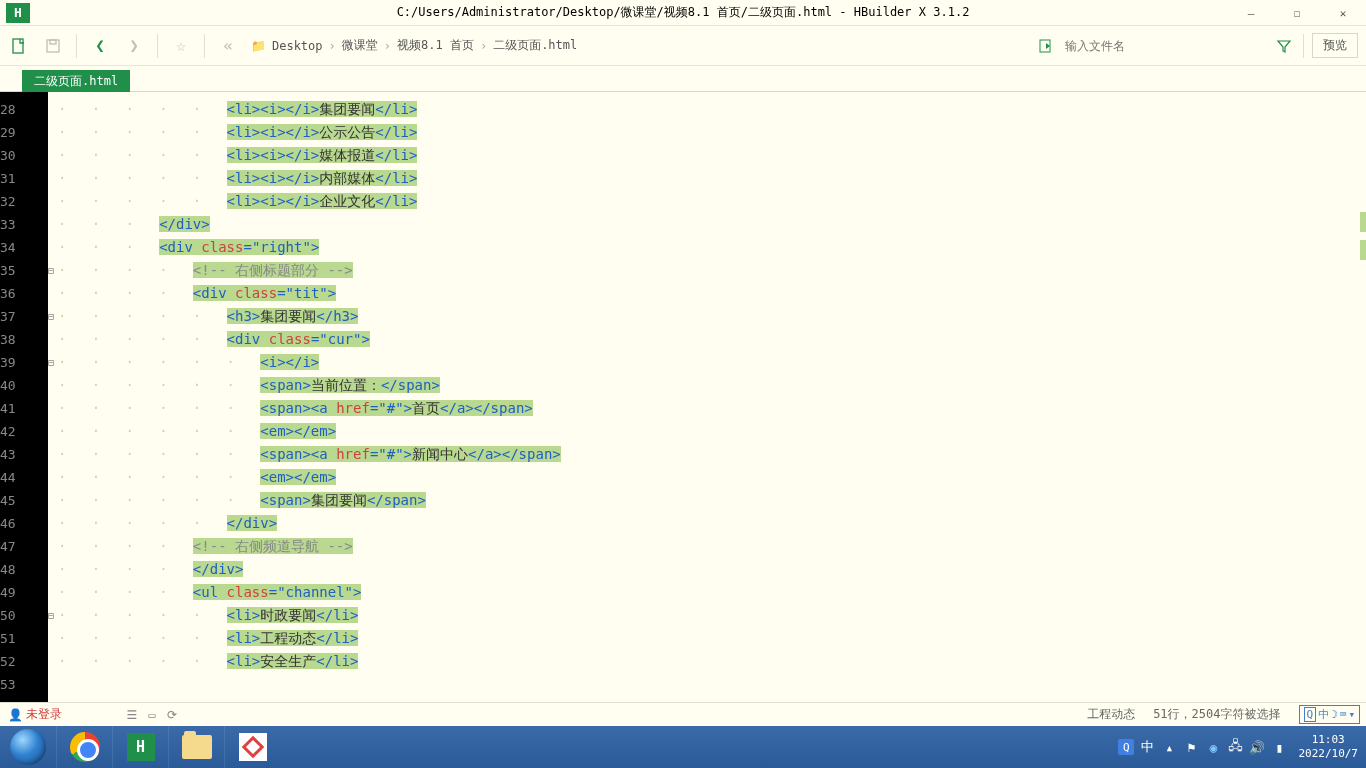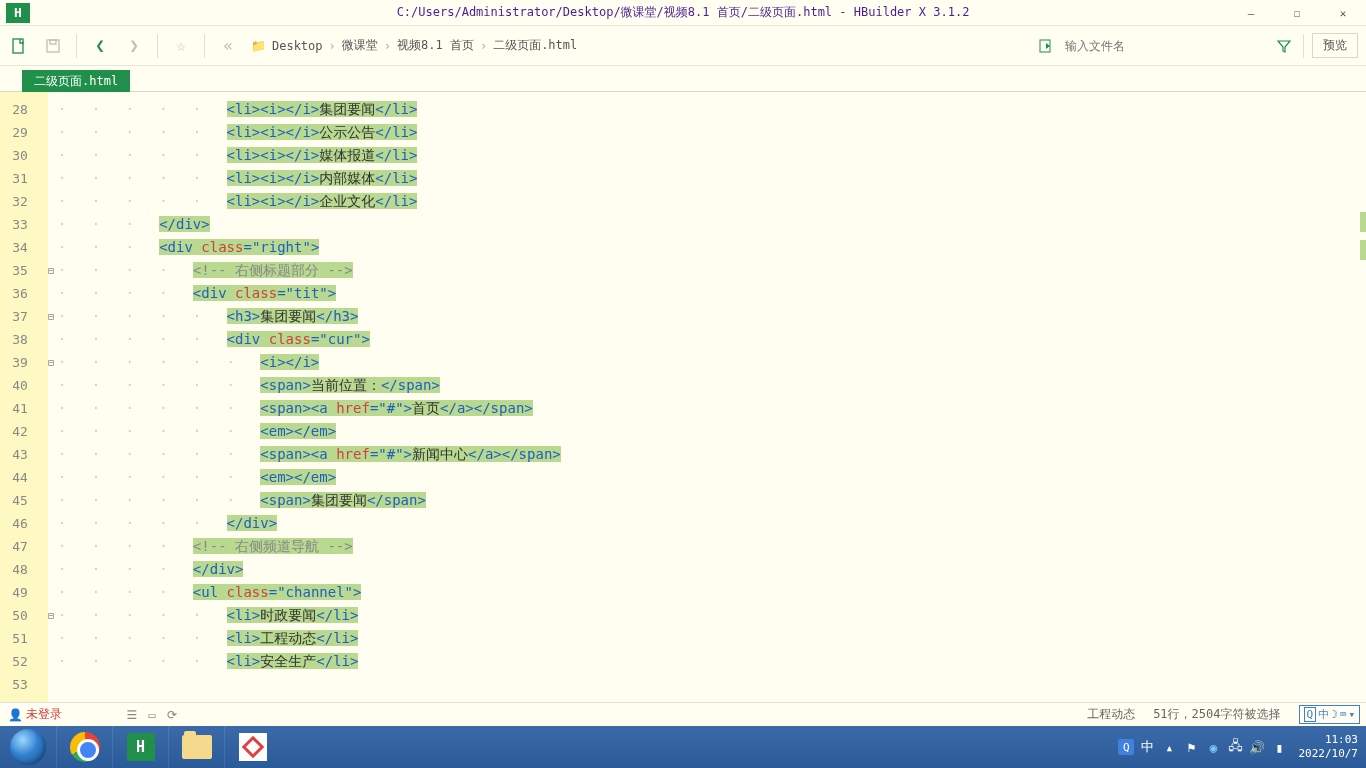--- a/index.html
+++ b/index.html
@@ -1,42 +1,42 @@
 <!DOCTYPE html>
 <html><head>
 <meta charset="utf-8">
 <style>
 *{margin:0;padding:0;box-sizing:border-box;font-family:"Microsoft YaHei",Consolas,monospace}
 body{background:#fffef0;width:1366px;height:768px;overflow:hidden;position:relative}
 .menubar{height:26px;background:#fffef0;display:flex;align-items:center;font-size:12px;color:#333;border-bottom:1px solid #e8e8d8}
 .logo-h{width:24px;height:20px;margin:0 6px;background:#1f8f4a;color:#fff;display:flex;align-items:center;justify-content:center;font-weight:bold;font-size:13px}
 .menu-items{display:flex;gap:2px}
 .menu-item{padding:4px 6px;cursor:default}
-.title-path{position:absolute;left:50%;transform:translateX(-50%);top:4px;font-size:12px;color:#4c1d95}
+.title-path{position:absolute;left:50%;transform:translateX(-50%);top:4px;font-size:12px;color:#000000}
 .win-controls{position:absolute;right:0;top:0;display:flex}
 .win-btn{width:46px;height:26px;display:flex;align-items:center;justify-content:center;color:#555;font-size:11px}
 .toolbar{height:40px;display:flex;align-items:center;border-bottom:1px solid #e8e8d8;padding:0 8px;gap:12px}
 .tb-icon{width:22px;height:22px;display:flex;align-items:center;justify-content:center;color:#1f8f4a}
 .tb-sep{width:1px;height:24px;background:#e0e0d0}
 .nav-arrow{color:#1f8f4a;font-size:16px}
 .nav-arrow.gray{color:#c0c0b0}
 .star{color:#c0c0b0;font-size:16px}
 .breadcrumb{display:flex;align-items:center;gap:6px;font-size:12px;color:#555}
 .bc-folder{color:#e8b860}
 .bc-sep{color:#aaa}
 .search-area{margin-left:auto;display:flex;align-items:center;gap:8px}
 .search-input{border:none;background:transparent;font-size:12px;color:#999;width:200px;outline:none}
 .funnel{color:#1f8f4a}
 .preview-btn{border:1px solid #d8d8c8;padding:3px 10px;font-size:12px;color:#555;background:#fffef0}
 .tab-bar{height:26px;display:flex;align-items:flex-end}
 .tab-spacer{width:22px;height:26px;border-bottom:1px solid #d8d8c8}
 .file-tab{background:#1f8f4a;color:#fff;font-size:12px;padding:4px 12px;height:22px;display:flex;align-items:center}
 .tab-rest{flex:1;border-bottom:1px solid #d8d8c8;height:26px}
 .editor{position:relative;height:612px;display:flex;background:#fffef0}
-.gutter{width:48px;background:#fef9c3;text-align:center;padding-right:8px;color:#888;font-size:13px;font-family:Consolas,monospace;line-height:23px;padding-top:6px}
+.gutter{width:48px;background:#000000;text-align:left;padding-right:8px;color:#888;font-size:13px;font-family:Consolas,monospace;line-height:23px;padding-top:6px}
 .fold-marks{width:10px;padding-top:6px;line-height:23px;font-size:10px;color:#888}
 .code-area{flex:1;padding-top:6px;font-family:Consolas,"Microsoft YaHei",monospace;font-size:14px;line-height:23px;position:relative}
 .line{height:23px;white-space:pre;position:relative}
 .sel{background:#b8d98f;display:inline}
 .ws{color:#d0d0c0}
 .tag{color:#2060c0}
 .attr{color:#d04040}
 .str{color:#2060c0}
 .txt{color:#333}
 .cmt{color:#888}
@@ -55,21 +55,21 @@
 .ti-chrome{width:30px;height:30px;border-radius:50%;background:conic-gradient(#ea4335 0 120deg,#34a853 120deg 240deg,#fbbc05 240deg 360deg);position:relative}
 .ti-chrome::after{content:"";position:absolute;top:7px;left:7px;width:16px;height:16px;border-radius:50%;background:#4285f4;border:3px solid #fff}
 .ti-h{width:28px;height:28px;background:#1f8f4a;color:#fff;display:flex;align-items:center;justify-content:center;font-weight:bold;font-size:15px}
 .ti-folder{width:30px;height:24px;background:#f5d98c;border-radius:2px;position:relative}
 .ti-folder::before{content:"";position:absolute;top:-4px;left:2px;width:12px;height:6px;background:#f5d98c;border-radius:2px 2px 0 0}
 .ti-pix{width:28px;height:28px;background:#fff;display:flex;align-items:center;justify-content:center}
 .ti-pix-in{width:16px;height:16px;border:3px solid #e04040;transform:rotate(45deg)}
 .tray{margin-left:auto;display:flex;align-items:center;gap:4px;padding-right:2px;color:#fff;font-size:11px}
 .tray-icon{width:18px;text-align:center;font-size:13px}
 .tray-q{background:#4080e0;color:#fff;width:16px;height:16px;display:flex;align-items:center;justify-content:center;border-radius:2px;font-size:11px}
-.tray-time{text-align:right;line-height:14px;padding:0 6px}
+.tray-time{text-align:center;line-height:14px;padding:0 6px}
 svg{display:block}
 </style>
 </head>
 <body>
 
 <div class="menubar">
   <div class="logo-h">H</div>
   <div class="title-path">C:/Users/Administrator/Desktop/微课堂/视频8.1 首页/二级页面.html - HBuilder X 3.1.2</div>
   <div class="win-controls">
     <div class="win-btn">—</div>

